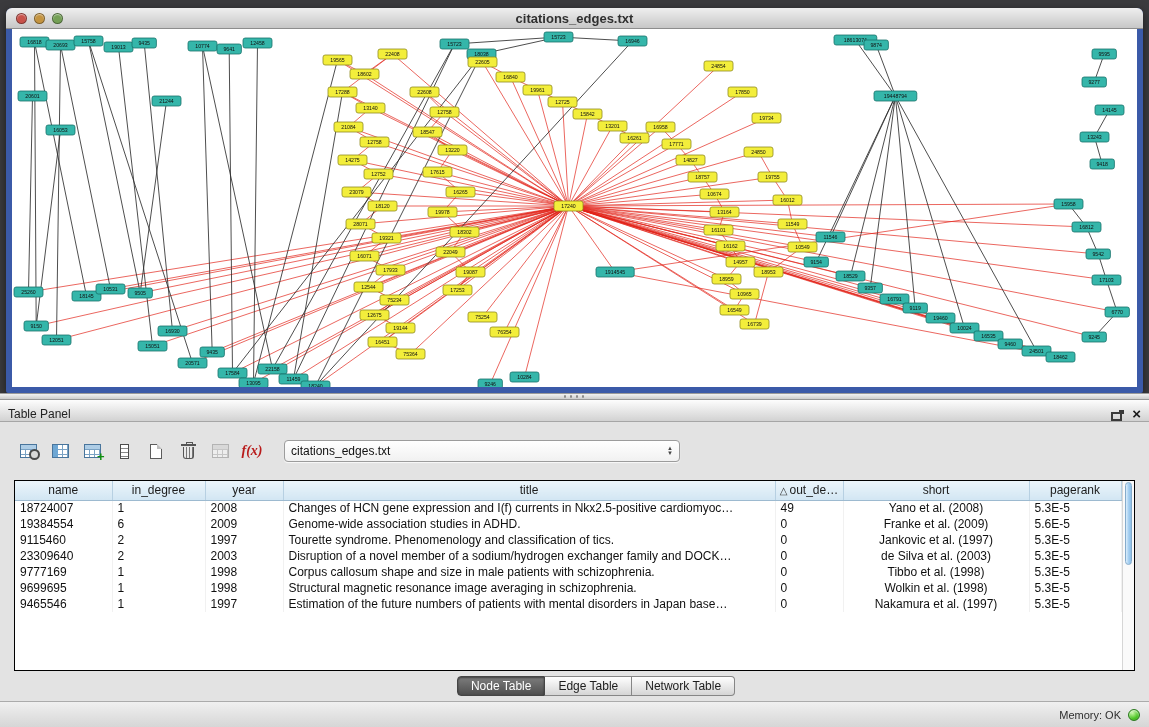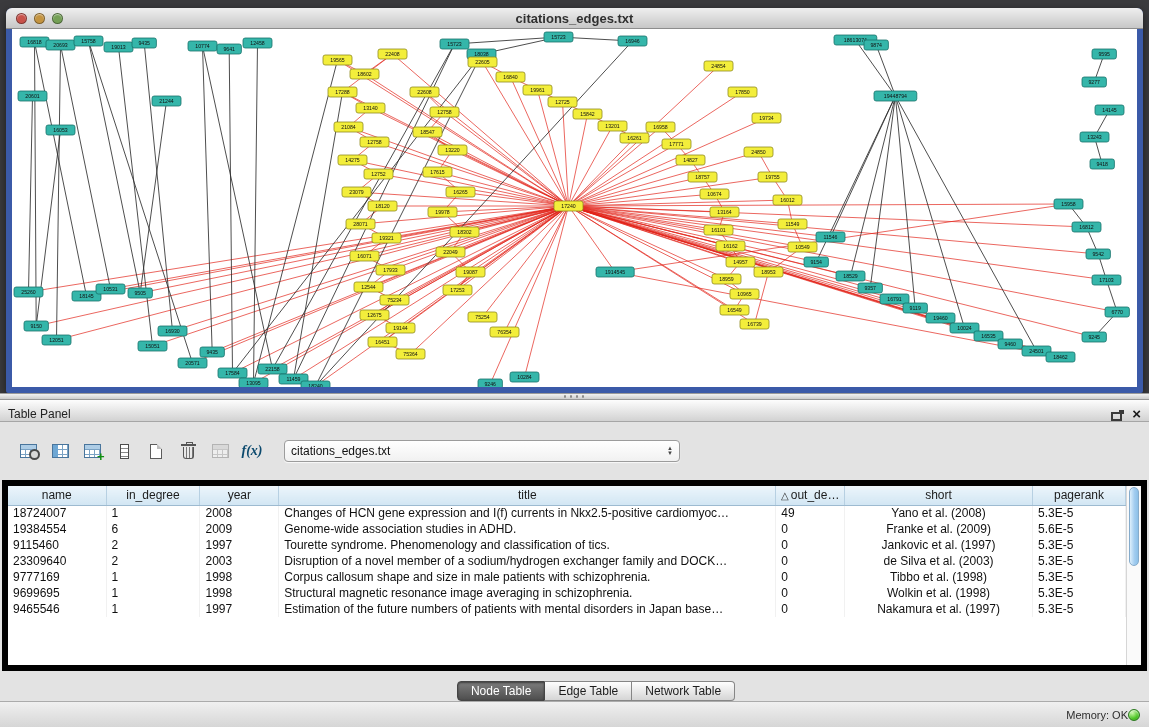--- a/index.html
+++ b/index.html
@@ -112,36 +112,36 @@
   }
   .icon-delete-trash::before {
     content:""; position:absolute; left:-3px; top:-3px; width:15px; height:2px; background:#555;
   }
   .icon-delete-trash::after {
     content:""; position:absolute; left:2px; top:-5px; width:5px; height:2px; border:1px solid #555; border-bottom:none;
   }
   .icon-import-table-disabled { opacity:.4; filter:grayscale(1); }
   .icon-function-builder {
     font-family:"Liberation Serif", serif; font-style:italic; font-weight:bold;
-    font-size:14px; color:#0c4a6e; width:auto; height:auto;
+    font-size:14px; color:#b91c1c; width:auto; height:auto;
   }
 
   .combo {
     margin-left:14px; width:396px; height:22px;
     border:1px solid #9c9c9c; border-radius:4px;
     background:linear-gradient(#ffffff,#f1f1f1);
     box-shadow:0 1px 1px rgba(255,255,255,.8);
     display:flex; align-items:center; padding:0 6px; font-size:12px; color:#111; cursor:pointer;
   }
   .combo .arrows { margin-left:auto; display:flex; flex-direction:column; align-items:center;
                    font-size:6px; line-height:5px; color:#444; padding-left:8px; }
 
   
   .table-wrap {
-    flex:1; margin:0 2px; background:#fff; border:6px solid #000000;
+    flex:1; margin:0 14px; background:#fff; border:1px solid #000000;
     display:flex; overflow:hidden;
   }
   table { border-collapse:collapse; table-layout:fixed; flex:1; align-self:flex-start; width:1106px; }
   th {
     height:19px; font-weight:normal; font-size:12px; color:#1c1c1c; text-align:center;
     background:linear-gradient(#ecf5fb,#d2e6f3);
     border-right:1px solid #b7d0e2; border-bottom:1px solid #9dbad0;
     overflow:hidden; white-space:nowrap; padding:0 3px; cursor:pointer;
   }
   .sort-tri { font-size:10px; color:#333; margin-right:2px; }
@@ -153,39 +153,39 @@
   td.center { text-align:center; }
   .vscroll { width:15px; background:#fafafa; border-left:1px solid #d6d6d6; position:relative; }
   .vthumb {
     position:absolute; left:2px; right:2px; top:1px; height:44%;
     border-radius:6px; border:1px solid #85abcb;
     background:linear-gradient(to right,#dceffc,#a3cdf0 55%,#8cc0e8);
     cursor:pointer;
   }
 
   
-  .tabs-row { height:30px; flex:0 0 30px; display:flex; justify-content:center; align-items:flex-end;padding-left:43px; }
+  .tabs-row { height:30px; flex:0 0 30px; display:flex; justify-content:center; align-items:center;padding-left:43px; }
   .tab {
     height:20px; padding:0 13px; font-size:12px; display:flex; align-items:center;
     border:1px solid #868686; background:linear-gradient(#fefefe,#d5d5d5); color:#1d1d1d; cursor:pointer;
   }
   .tab + .tab { border-left:none; }
   .tab:first-child { border-radius:4px 0 0 4px; }
   .tab:last-child { border-radius:0 4px 4px 0; }
   .tab.active {
     background:linear-gradient(#7d7d7d,#4e4e4e); color:#fff; border-color:#454545;
     box-shadow:inset 0 1px 2px rgba(0,0,0,.5);
   }
 
   
   .status-bar {
     height:26px; background:linear-gradient(#f0f0f0,#d6d6d6);
     border-top:1px solid #ababab;
     display:flex; align-items:center; justify-content:flex-end;
-    padding-right:9px; font-size:11px; color:#2e2e2e;
+    padding-right:9px; gap:7px; font-size:11px; color:#2e2e2e;
   }
   .mem-dot {
     width:12px; height:12px; border-radius:50%;
     border:1px solid #2a7a1c;
     box-shadow:inset 0 1px 2px rgba(255,255,255,.8);
   }
 </style>
 </head>
 <body>
 

